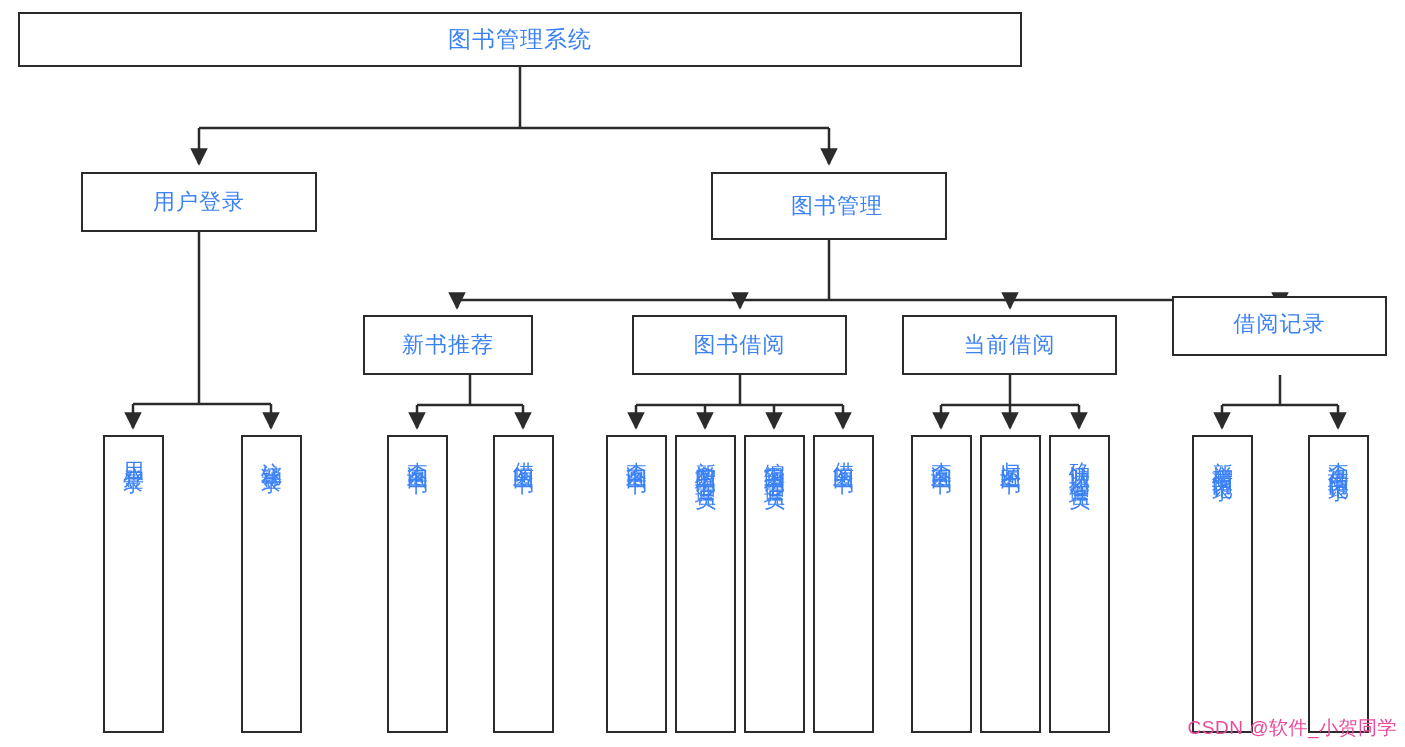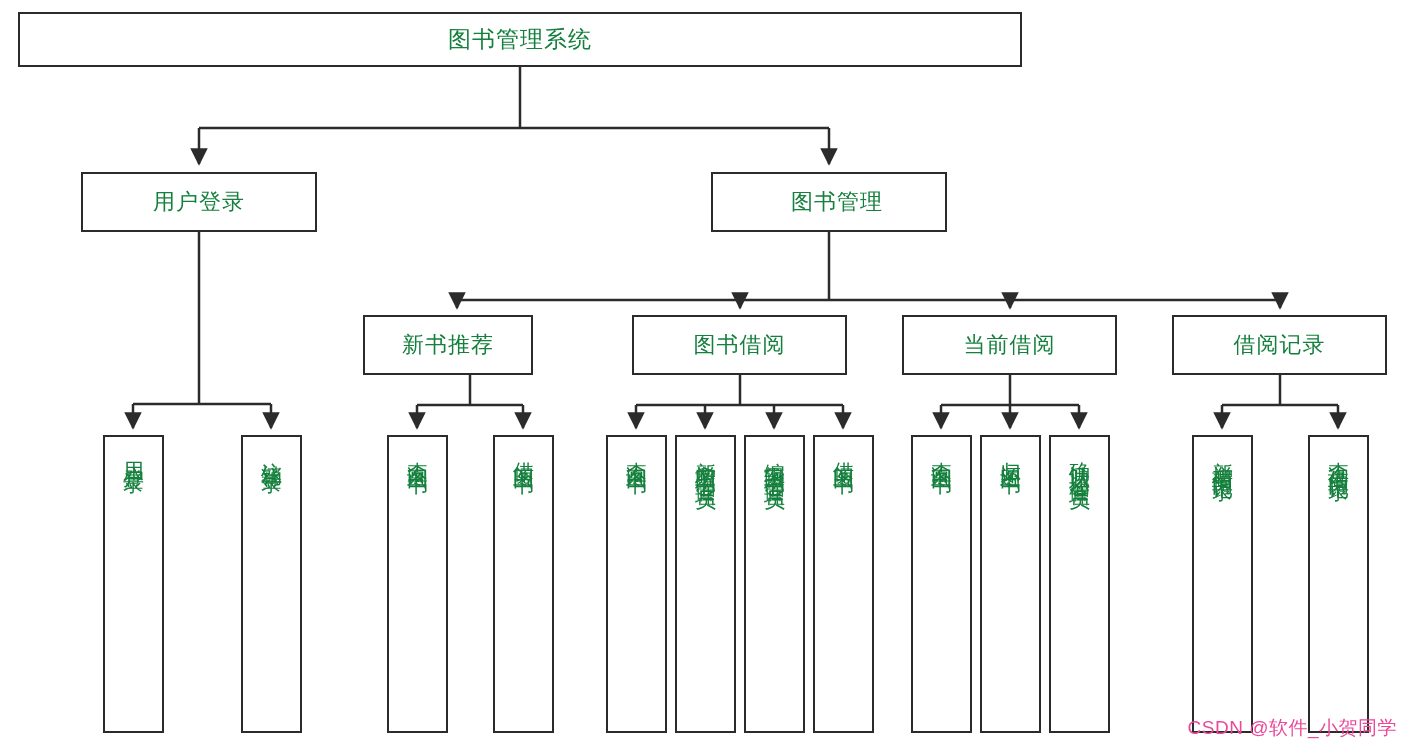--- a/index.html
+++ b/index.html
@@ -33,21 +33,21 @@
     background: #ffffff;
     border: 2.5px solid #2b2b2b;
     display: flex;
     align-items: center;
     justify-content: center;
     z-index: 2;
   }
   .node-label {
     font-size: 22px;
     line-height: 1.18;
-    color: #15803d;
+    color: #3b82f6;
     letter-spacing: 1px;
     white-space: nowrap;
     text-align: center;
   }
   .node.root .node-label { font-size: 23px; }
   .node.level2 .node-label { font-size: 22px; }
   .node.level3 .node-label { font-size: 22px; }
   .node.leaf {
     align-items: flex-start;
     justify-content: center;
@@ -128,34 +128,34 @@
     </g>
   </svg>
 
   <div class="node root" style="left:18px; top:12px; width:1004px; height:55px;">
     <span class="node-label">图书管理系统</span>
   </div>
 
   <div class="node level2" style="left:81px; top:172px; width:236px; height:60px;">
     <span class="node-label">用户登录</span>
   </div>
-  <div class="node level2" style="left:711px; top:172px; width:236px; height:60px;padding-left:16px;">
+  <div class="node level2" style="left:711px; top:172px; width:236px; height:68px;padding-left:16px;">
     <span class="node-label">图书管理</span>
   </div>
 
   <div class="node level3" style="left:363px; top:315px; width:170px; height:60px;">
     <span class="node-label">新书推荐</span>
   </div>
   <div class="node level3" style="left:902px; top:315px; width:215px; height:60px;">
     <span class="node-label">当前借阅</span>
   </div>
   <div class="node level3" style="left:632px; top:315px; width:215px; height:60px;">
     <span class="node-label">图书借阅</span>
   </div>
-  <div class="node level3" style="left:1172px; top:315px; width:215px; height:60px;">
+  <div class="node level3" style="left:1172px; top:296px; width:215px; height:60px;font-family:Liberation Mono, monospace;">
     <span class="node-label">借阅记录</span>
   </div>
 
   <div class="node leaf" style="left:103px; top:435px; width:61px; height:298px;">
     <span class="node-label">用户登录</span>
   </div>
   <div class="node leaf" style="left:241px; top:435px; width:61px; height:298px;">
     <span class="node-label">注销登录</span>
   </div>
 

